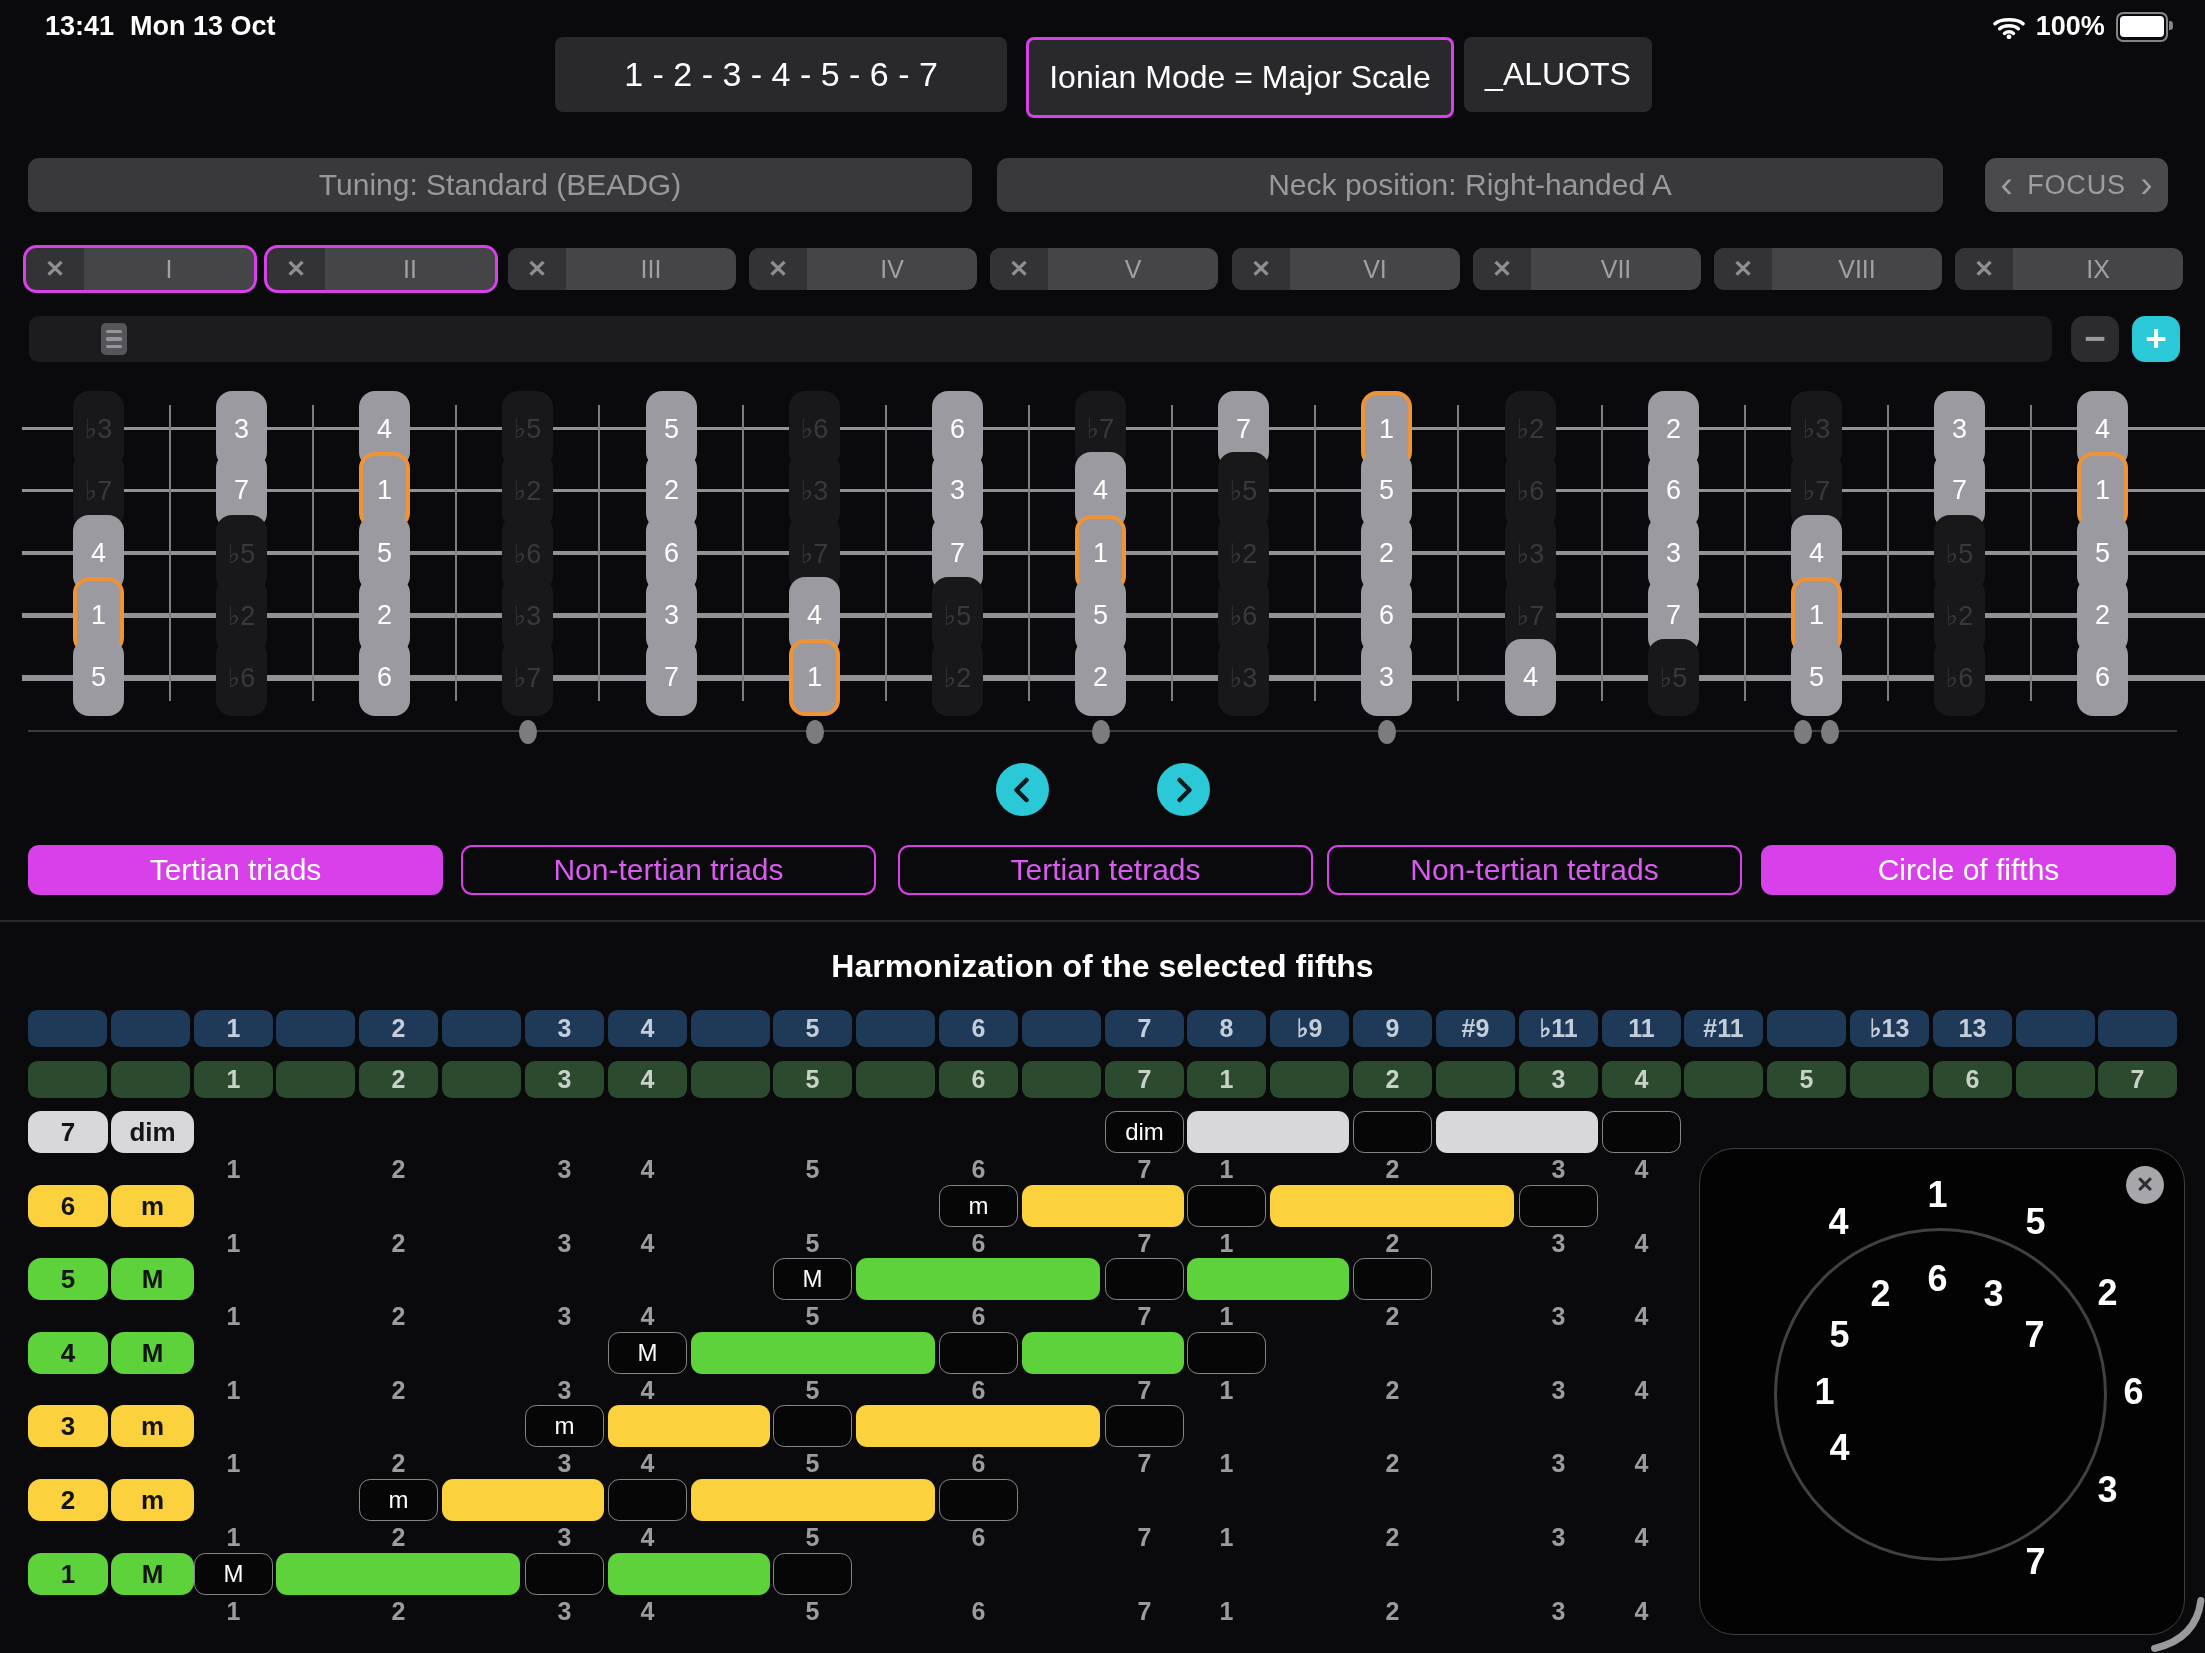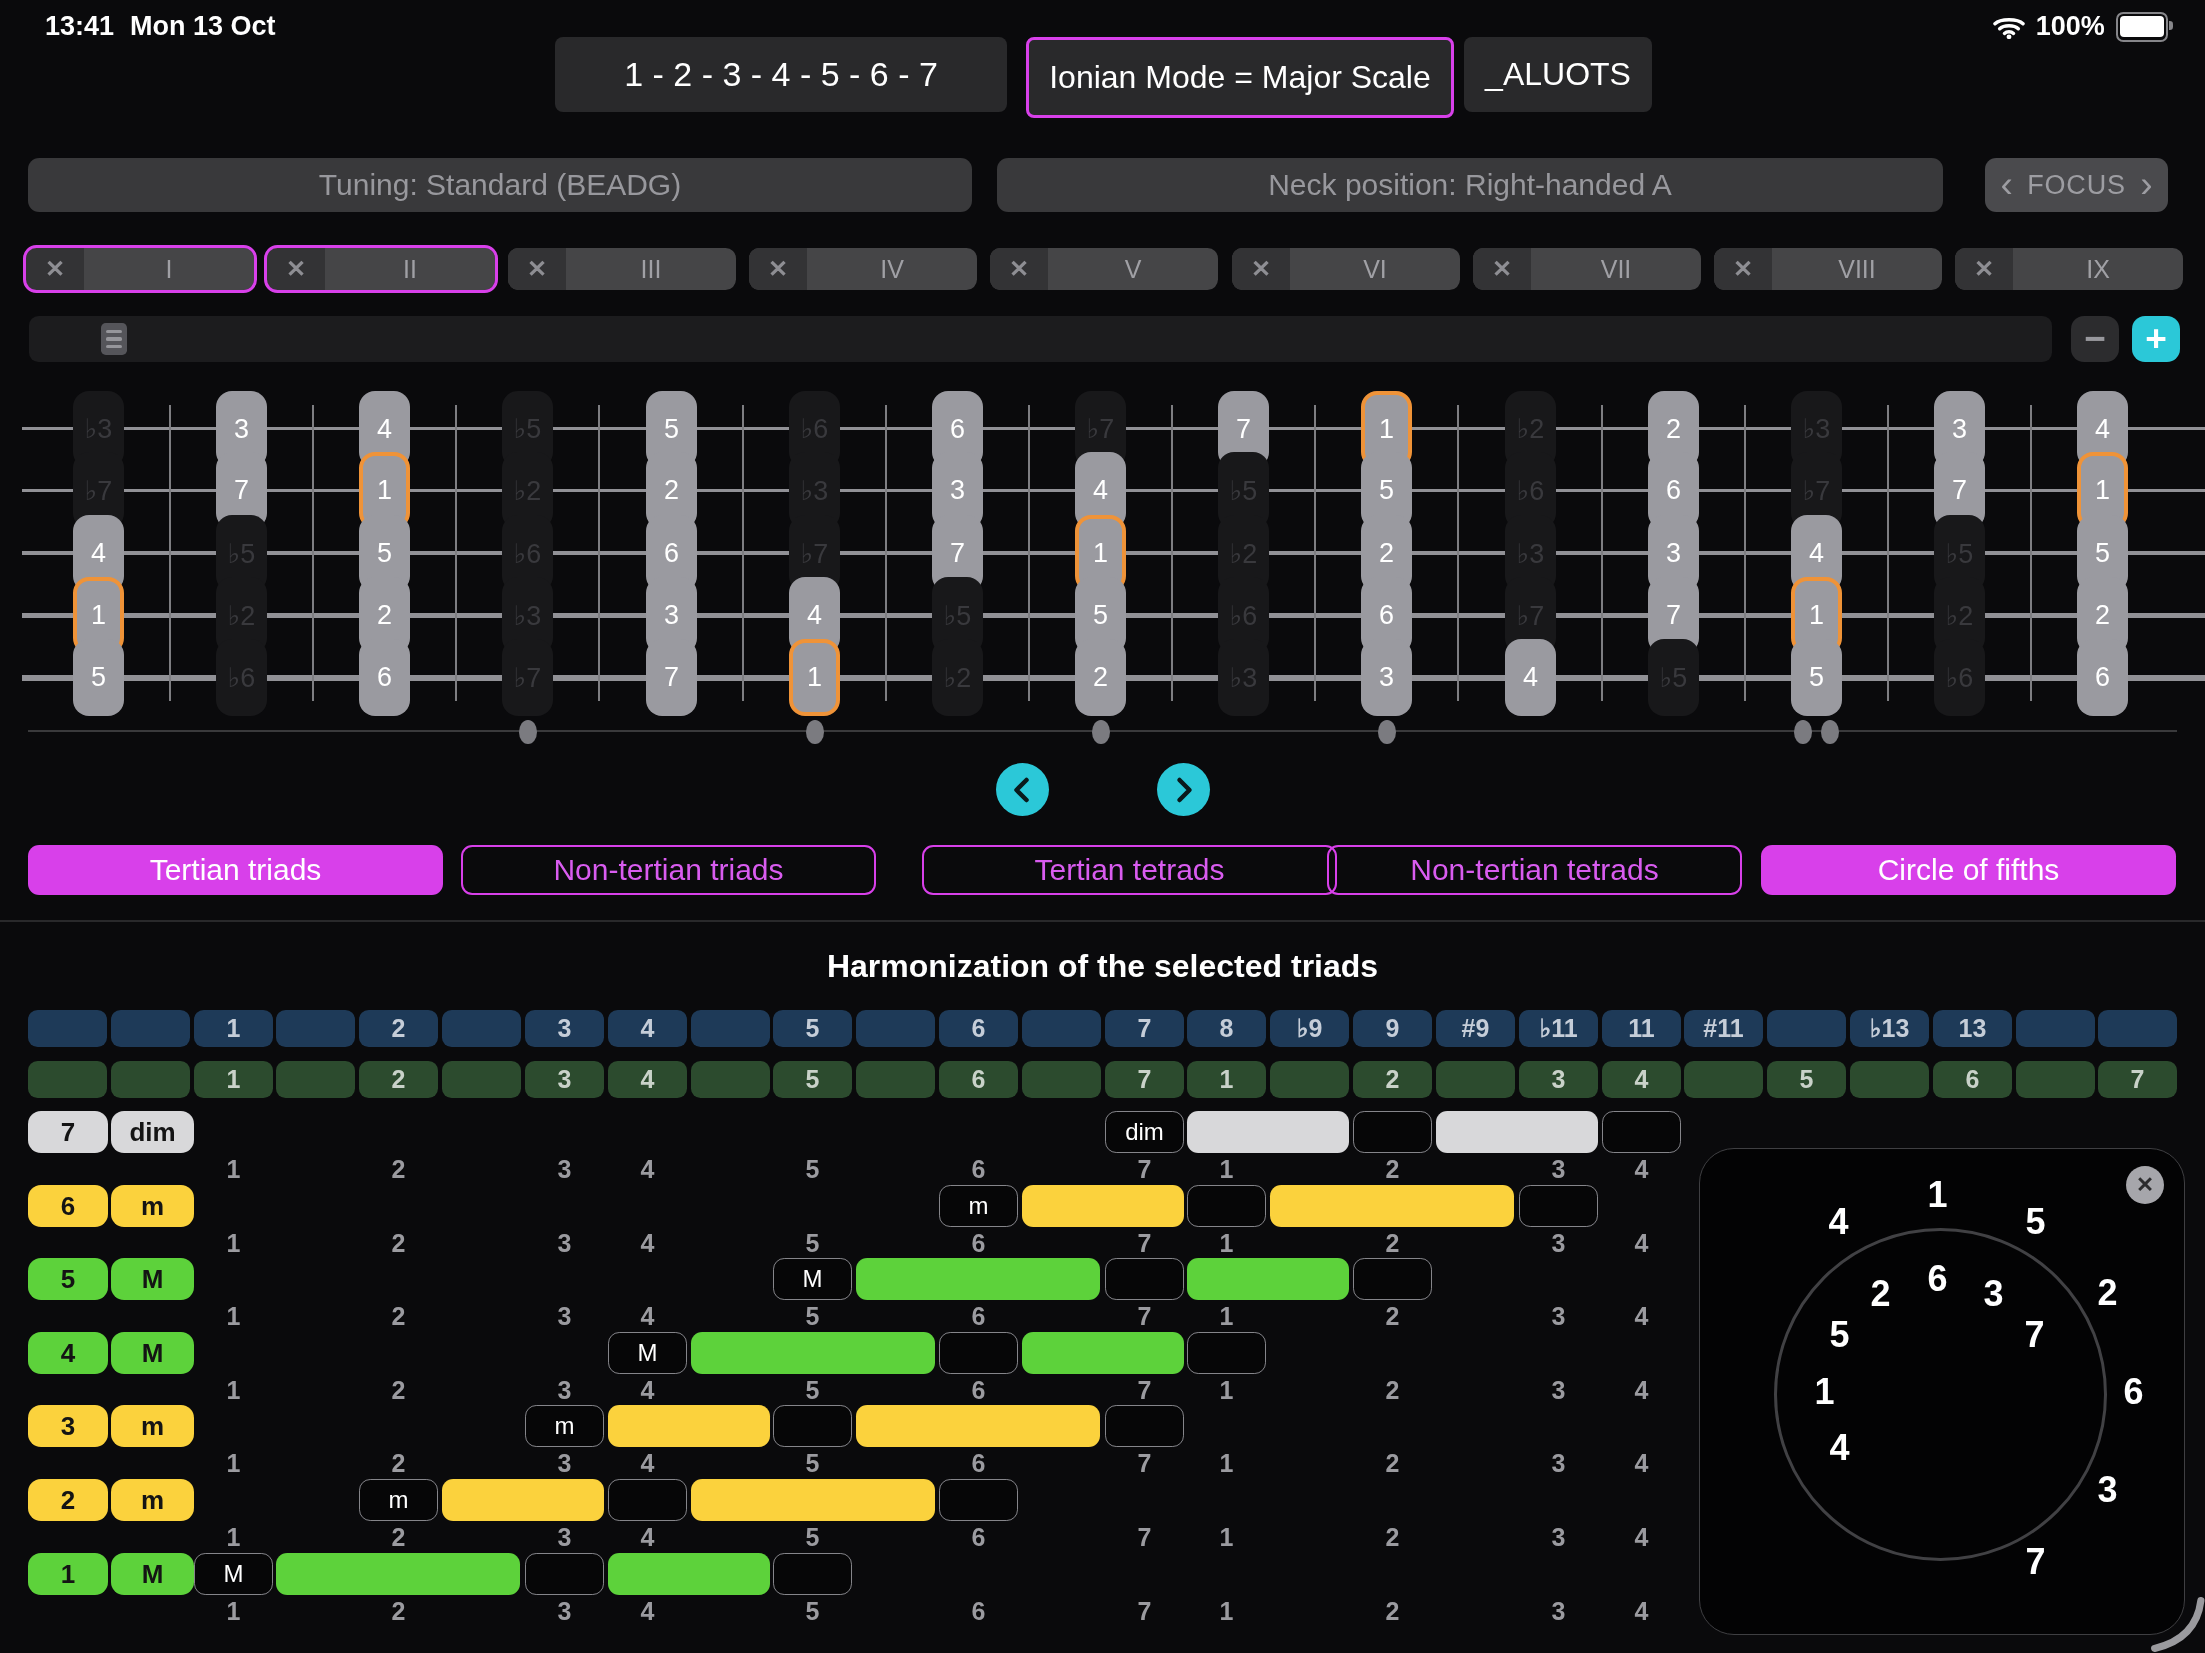--- a/index.html
+++ b/index.html
@@ -276,28 +276,28 @@
   </div>
   <div class="abs flexc nav-circle" style="left:1157px;top:763px;">
     <svg width="27" height="30" viewBox="0 0 26 30">
       <polyline points="9,5 19,15 9,25" stroke="#0a1a1c" stroke-width="4.5" fill="none" stroke-linecap="round" stroke-linejoin="round"></polyline>
     </svg>
   </div>
 
   <div class="abs" id="ctype-row" style="left:0;top:845px;width:2205px;height:50px;">
       <div class="ctype-btn flexc filled" style="left: 28px; display: flex; align-items: center; justify-content: center;">Tertian triads</div>
       <div class="ctype-btn flexc outline" style="left: 461px; display: flex; align-items: center; justify-content: center;">Non-tertian triads</div>
-      <div class="ctype-btn flexc outline" style="left: 922px; display: flex; align-items: center; justify-content: center;">Tertian tetrads</div>
+      <div class="ctype-btn flexc outline" style="left: 898px; display: flex; align-items: center; justify-content: center;">Tertian tetrads</div>
       <div class="ctype-btn flexc outline" style="left: 1327px; display: flex; align-items: center; justify-content: center;">Non-tertian tetrads</div>
       <div class="ctype-btn flexc filled" style="left: 1761px; display: flex; align-items: center; justify-content: center; text-align: right;">Circle of fifths</div>
     </div>
 
   <div class="abs" id="section-divider" style="left:0;top:920px;width:2205px;"></div>
 
-  <div class="abs" id="harm-title" style="left:0;top:948px;">Harmonization of the selected triads</div>
+  <div class="abs" id="harm-title" style="left:0;top:948px;">Harmonization of the selected fifths</div>
 
   <div class="abs" id="ext-row" style="left:0;top:1010px;width:2205px;height:37px;">
       <div class="ext-cell flexc blue" style="left: 28px; width: 79px; display: flex; align-items: center; justify-content: center;"></div>
       <div class="ext-cell flexc blue" style="left: 111px; width: 79px; display: flex; align-items: center; justify-content: center;"></div>
       <div class="ext-cell flexc blue" style="left: 194px; width: 79px; display: flex; align-items: center; justify-content: center;">1</div>
       <div class="ext-cell flexc blue" style="left: 276px; width: 79px; display: flex; align-items: center; justify-content: center;"></div>
       <div class="ext-cell flexc blue" style="left: 359px; width: 79px; display: flex; align-items: center; justify-content: center;">2</div>
       <div class="ext-cell flexc blue" style="left: 442px; width: 79px; display: flex; align-items: center; justify-content: center;"></div>
       <div class="ext-cell flexc blue" style="left: 525px; width: 79px; display: flex; align-items: center; justify-content: center;">3</div>
       <div class="ext-cell flexc blue" style="left: 608px; width: 79px; display: flex; align-items: center; justify-content: center;">4</div>

